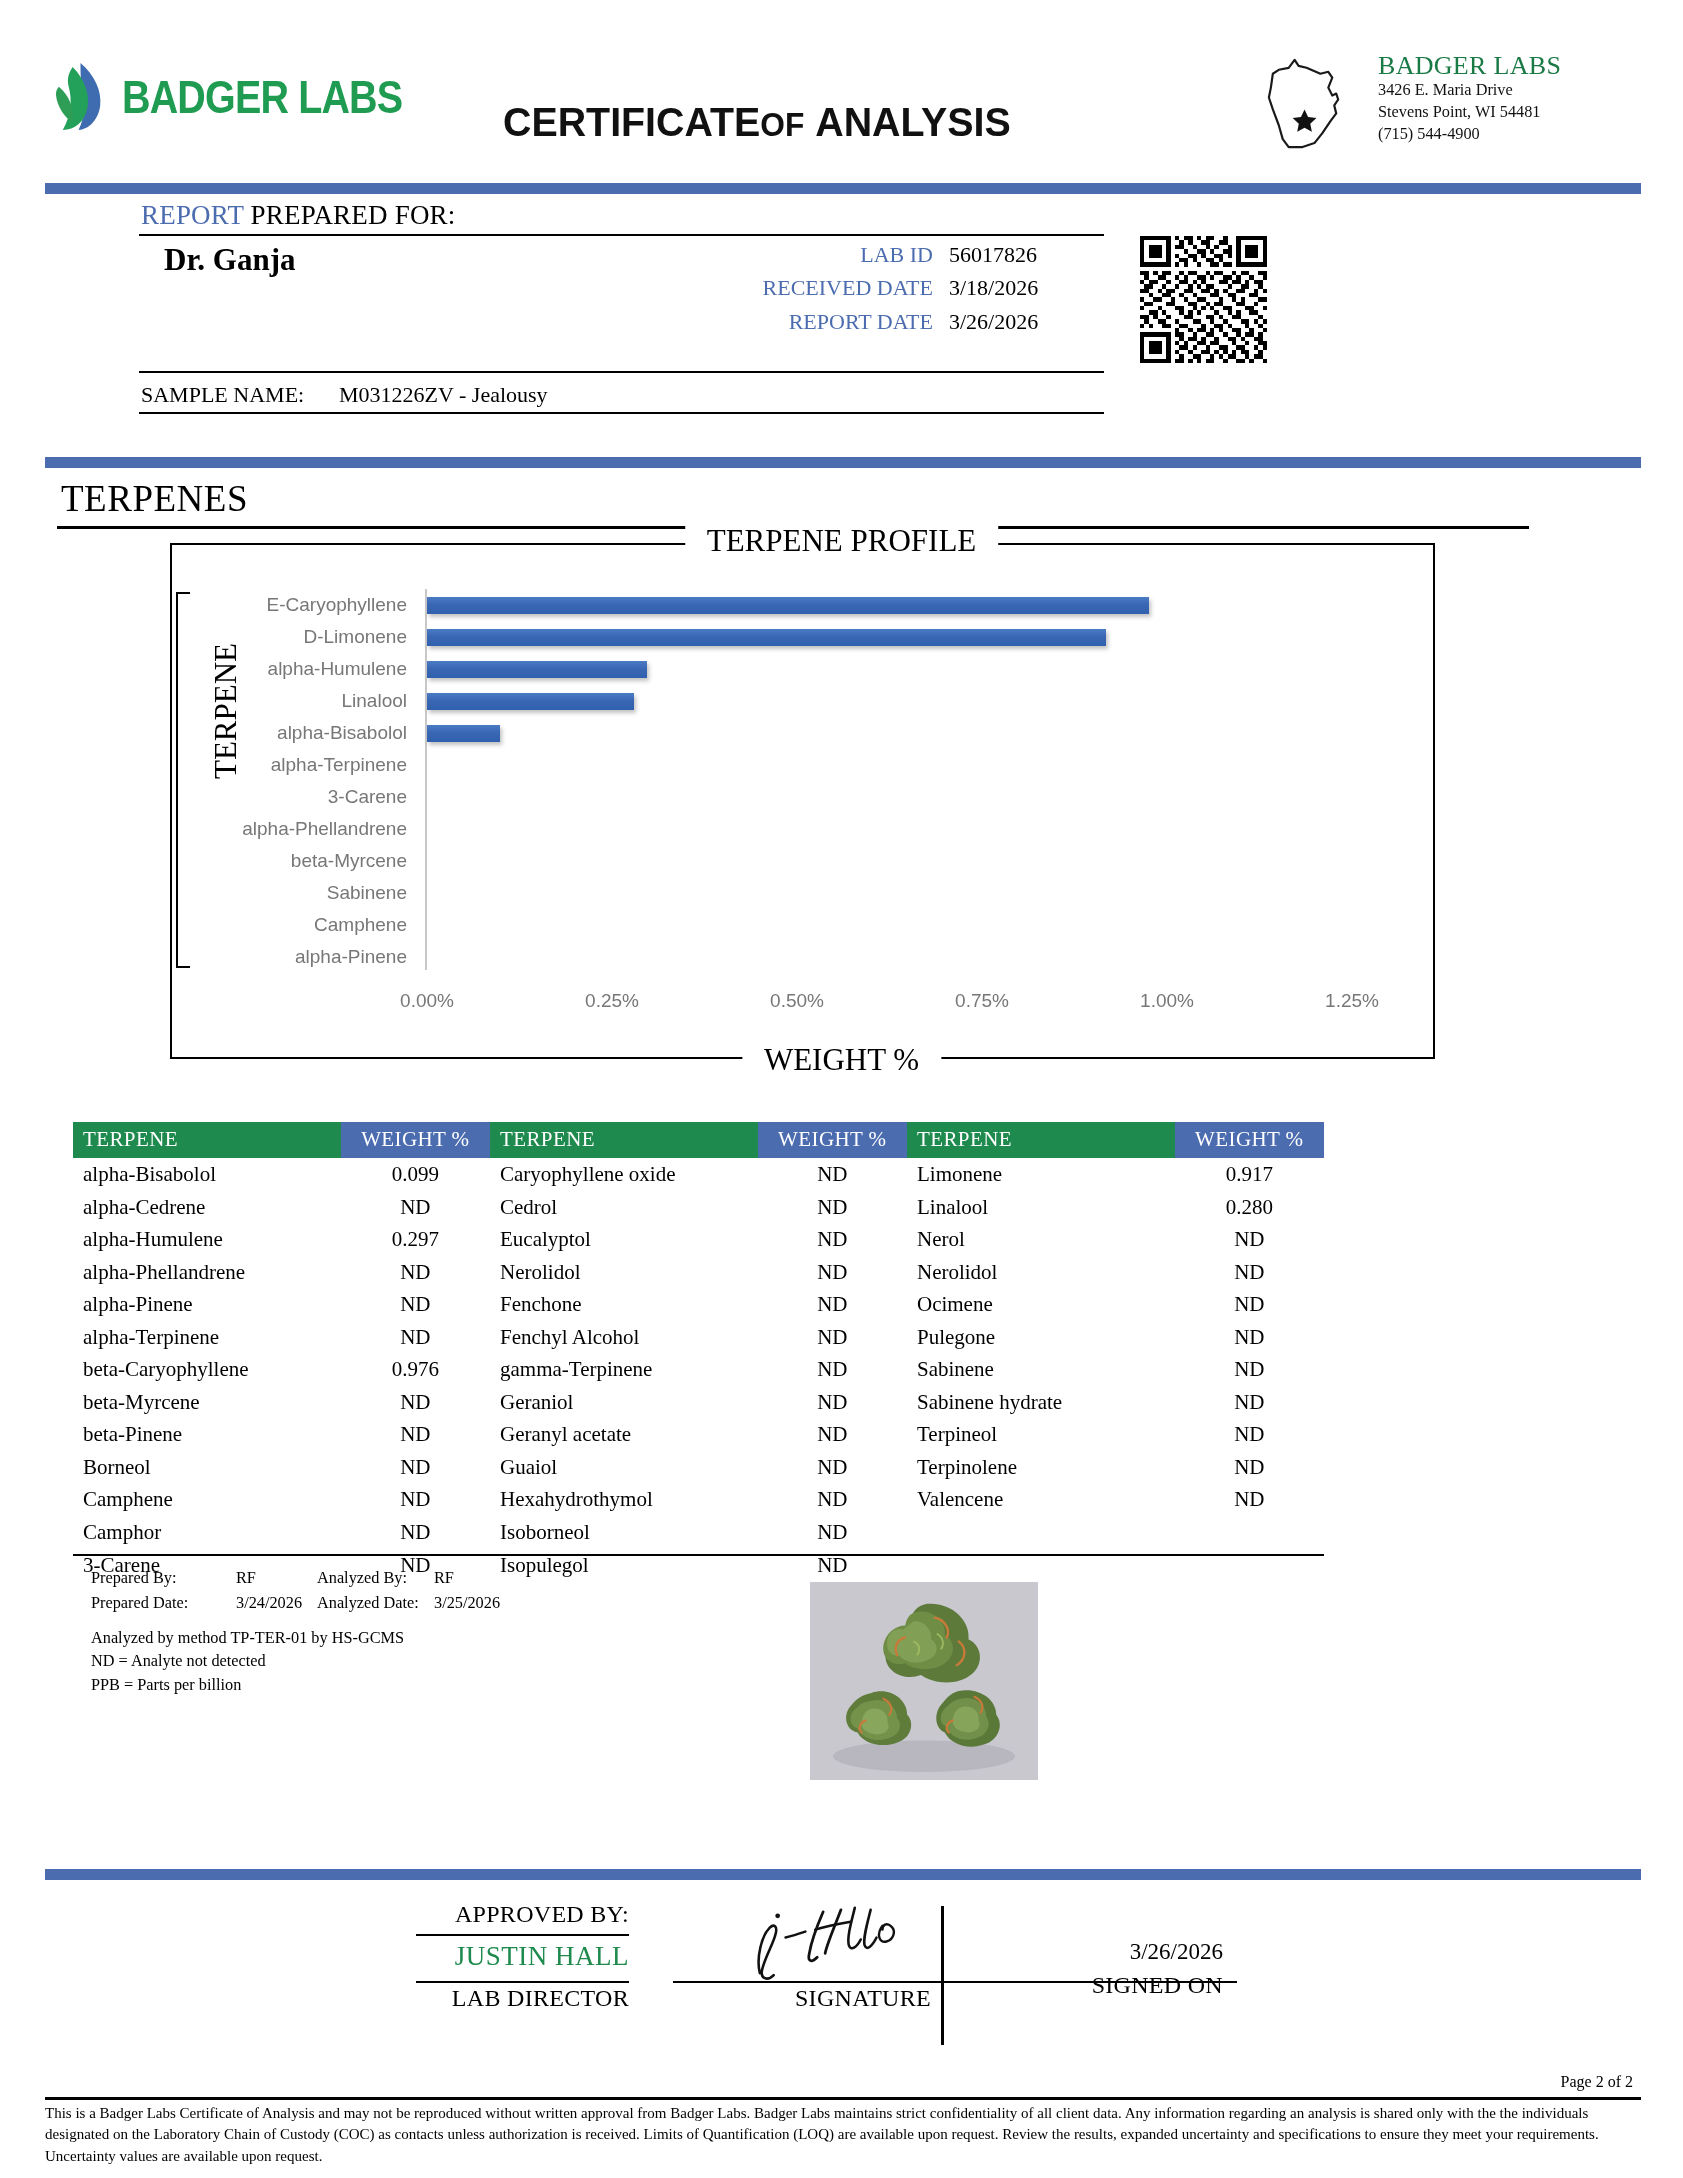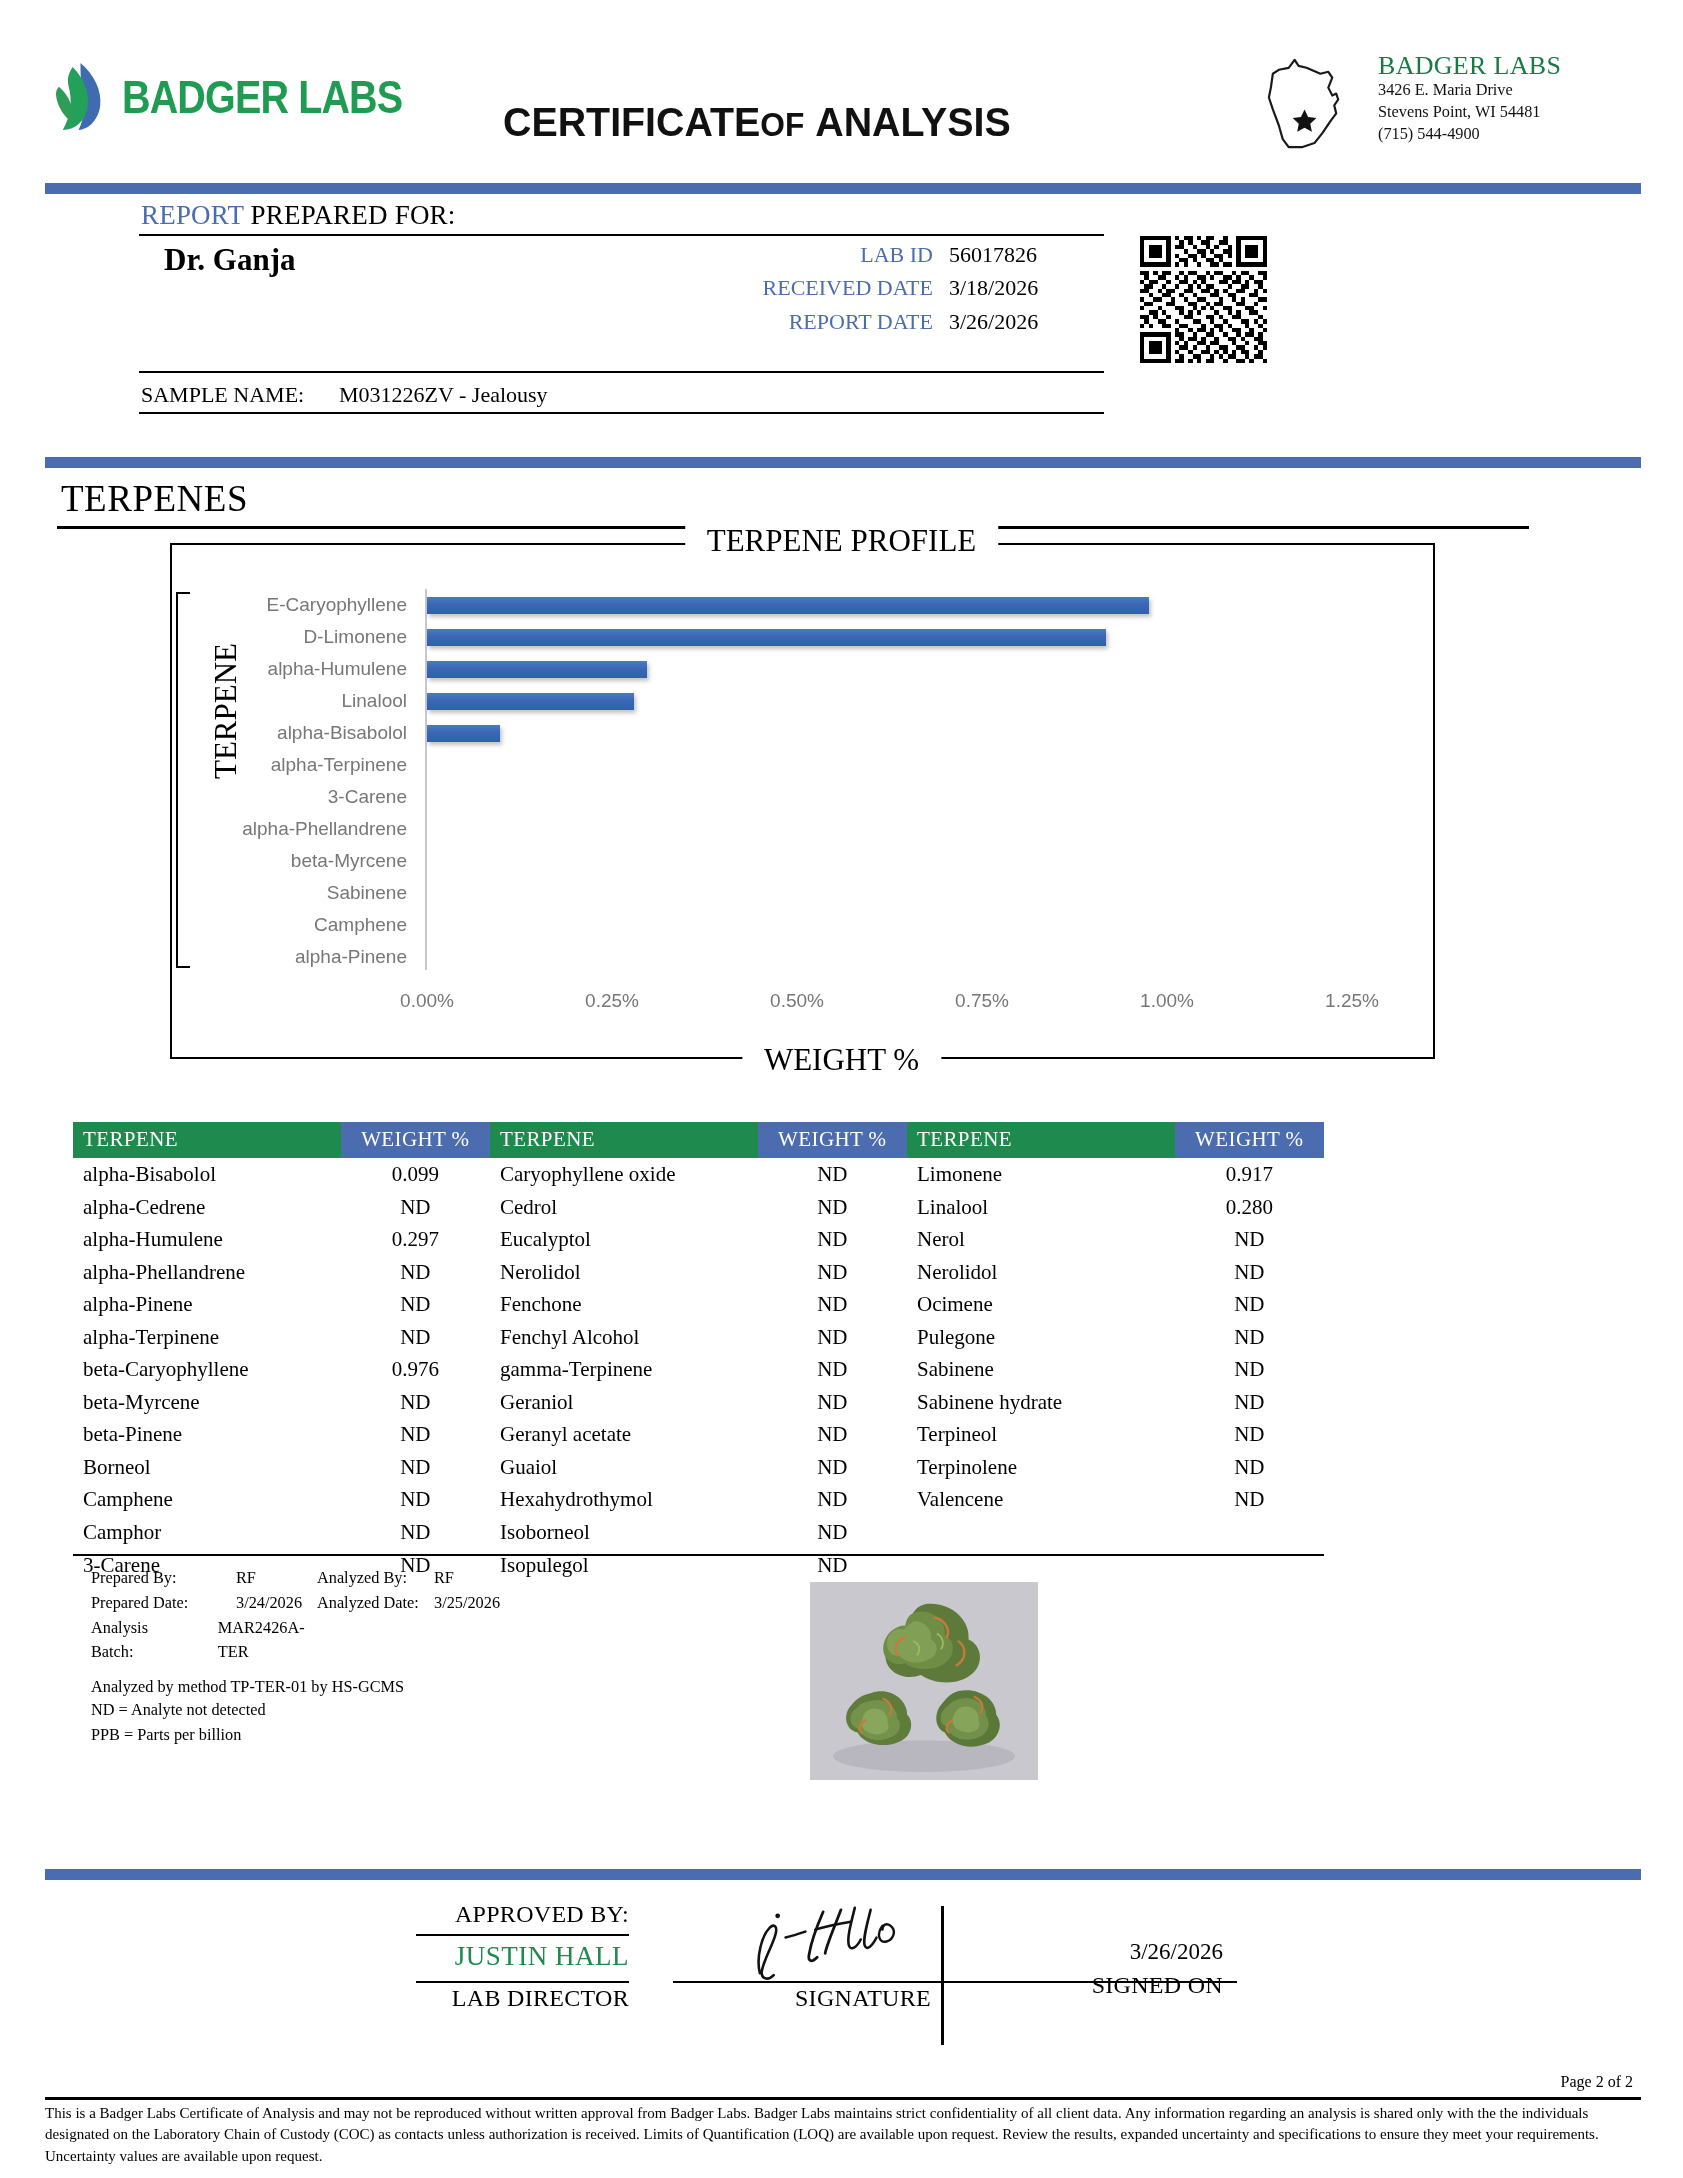--- a/index.html
+++ b/index.html
@@ -629,26 +629,20 @@
     <div class="g">
       <div class="c1">
           <span class="k">Prepared Date:</span>
           <span>3/24/2026</span>
         </div>
       <div class="c2">
           <span class="k">Analyzed Date:</span>
           <span>3/25/2026</span>
         </div>
     </div>
-    <div class="g">
-      <div class="c1">
-          <span class="k">Analysis Batch:</span>
-          <span>MAR2426A-TER</span>
-        </div>
-    </div>
     <div class="plain">Analyzed by method TP-TER-01 by HS-GCMS</div>
     <div>ND = Analyte not detected</div>
     <div>PPB = Parts per billion</div>
   </div>
 
   <div class="photo">
     <svg width="228" height="198" viewBox="0 0 230 200">
       <rect width="230" height="200" fill="#c9c8cf"></rect>
       <ellipse cx="115" cy="176" rx="92" ry="16" fill="#b8b7c0"></ellipse>
       <g>

